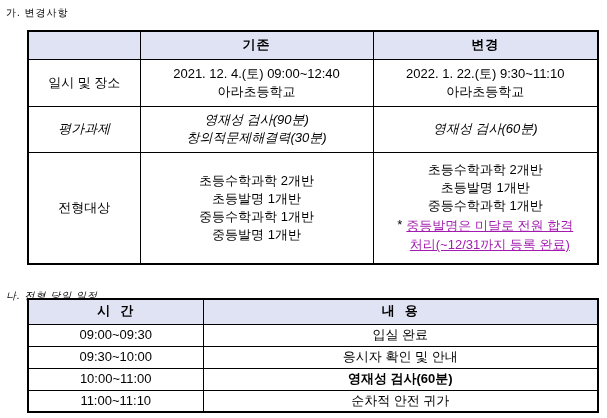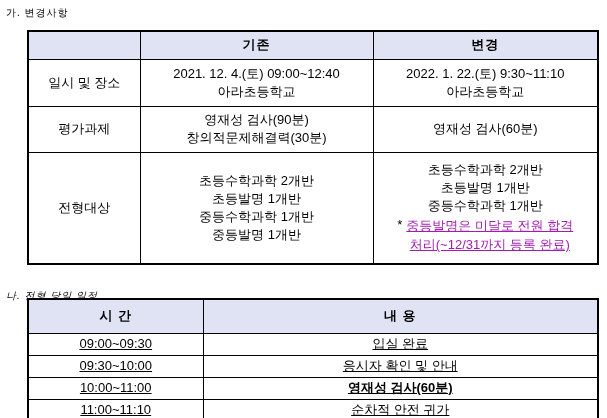--- a/index.html
+++ b/index.html
@@ -30,24 +30,24 @@
     padding:1px 2px; font-size:13px; line-height:18px;
     overflow:hidden;
   }
   .th {
     background:#dfe3f3;
     font-weight:bold;
     letter-spacing:1px;
   }
   #changes-table tr.hdr { height:28px; }
   #changes-table tr.r1 { height:47px; }
-  #changes-table tr.r2 { height:46px; }
+  #changes-table tr.r2 { height:46px;font-style:italic; }
   #changes-table tr.r3 { height:112px; }
-  #schedule-table tr.hdr { height:34px; }
-  #schedule-table tr.body-row { height:22px;text-decoration:underline; }
+  #schedule-table tr.hdr { height:25px;font-family:Liberation Mono, monospace; }
+  #schedule-table tr.body-row { height:22px; }
 
   .cell-lines div { white-space:nowrap; }
 
   .note {
     display:flex; justify-content:center; align-items:flex-start;
     margin-top:1px;
   }
   .note-marker {
     color:#000; margin-right:4px; line-height:18px; font-size:13px;
   }

